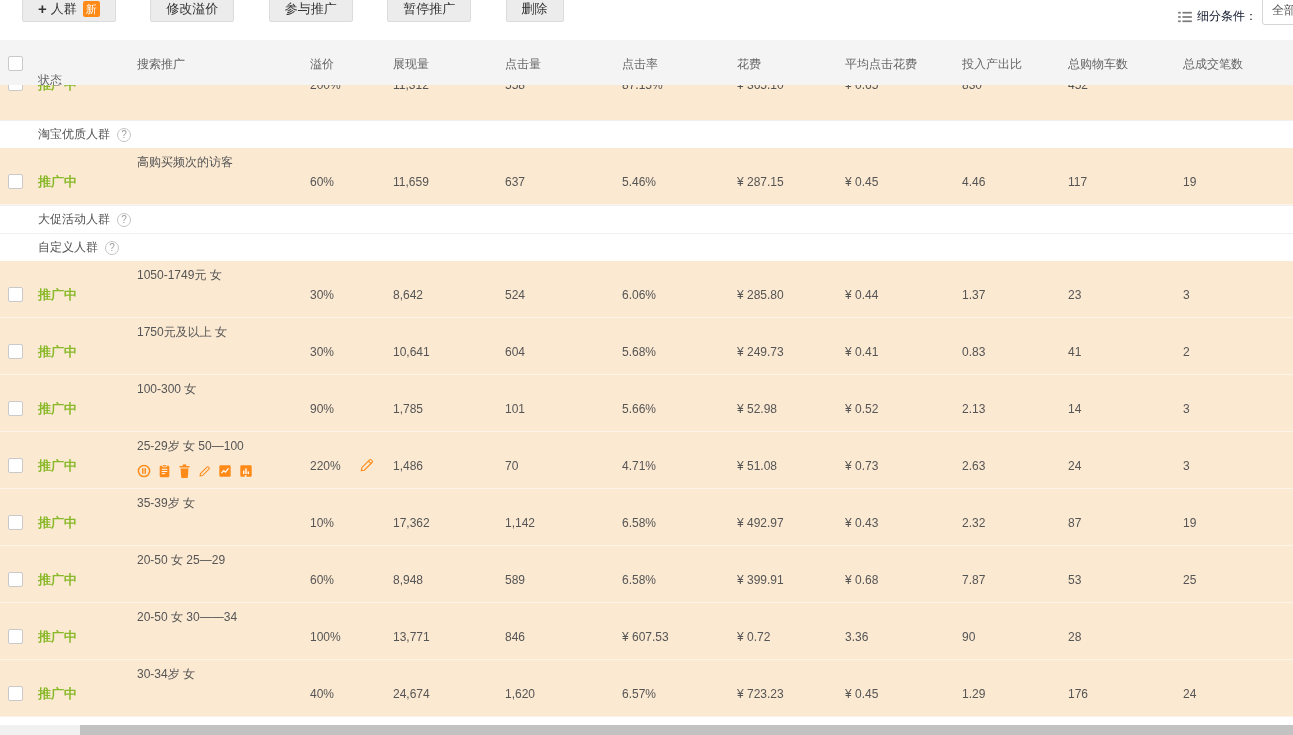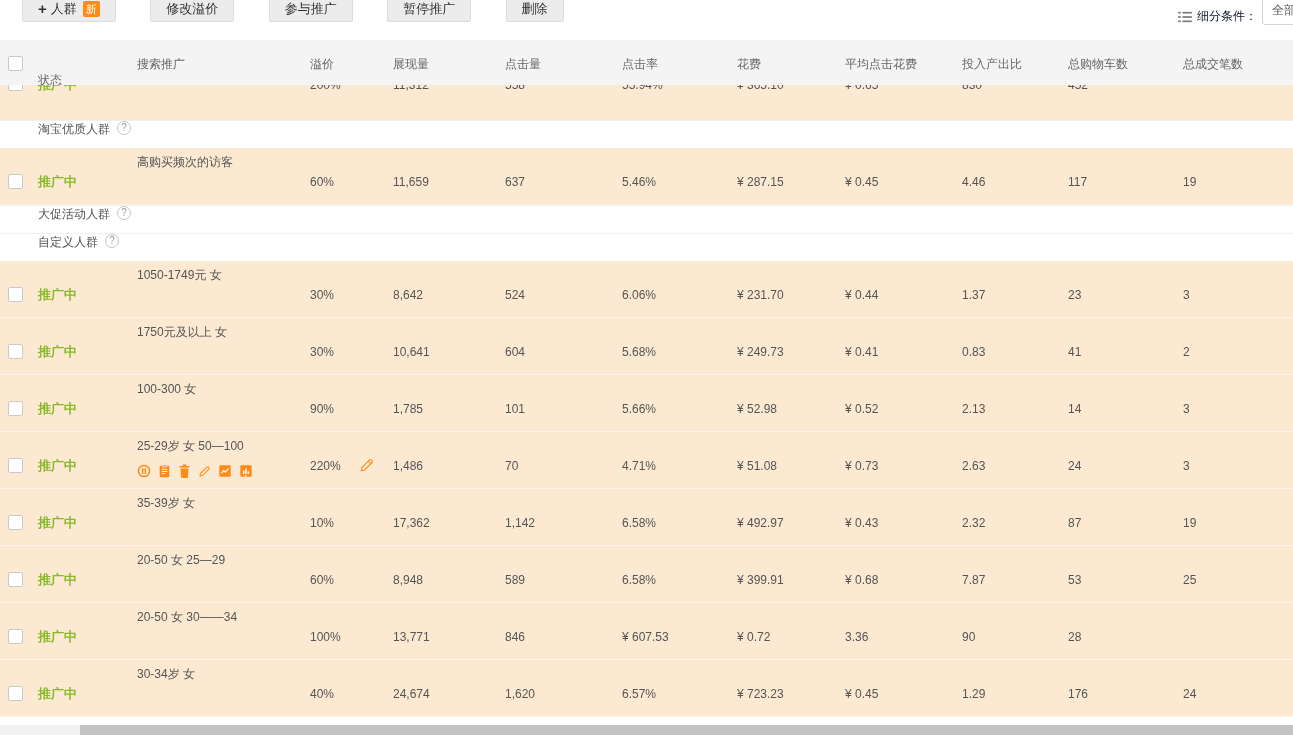--- a/index.html
+++ b/index.html
@@ -46,21 +46,21 @@
   .c-name { padding-top:6px; }
   .aud-name { font-size:12px; color:#555; line-height:16px; cursor:pointer; }
   .actions { margin-top:10px; display:flex; gap:7px; align-items:center; }
   .act { display:inline-flex; cursor:pointer; }
   .act svg { display:block; }
   .edit-prem { margin-left:18px; }
   .checkbox { width:15px; height:15px; background:#fff; border:1px solid #c9c9c9;
     border-radius:2px; display:inline-block; cursor:pointer; }
 
   
-  .section-row { background:#fff; height:28px; display:flex; align-items:flex-start;
+  .section-row { background:#fff; height:28px; display:flex; align-items:center;
     padding-left:38px; border-top:1px solid #f0f0f0; }
   .section-label { font-size:12px; color:#555; margin-right:7px; }
   .help { width:14px; height:14px; border:1px solid #c5c5c5; border-radius:50%;
     color:#9b9b9b; font-size:10px; line-height:12px; text-align:center;
     display:inline-block; cursor:pointer; }
 
   
   .hscroll { position:absolute; left:0; right:0; bottom:0; height:10px; background:#f1f1f1; }
   .thumb { position:absolute; left:80px; right:0; top:0; height:10px; background:#c2c2c2; }
 </style>
@@ -113,21 +113,21 @@
 
 <div id="tbody">
     <div class="trow partial">
       <div class="rowgrid grid12">
         <div class="cell c-check"><span class="checkbox"></span></div>
         <div class="cell c-status"><span class="status">推广中</span></div>
         <div class="cell c-name"></div>
         <div class="cell c-premium"><span>200%</span></div>
         <div class="cell c-impressions"><span>11,312</span></div>
         <div class="cell c-clicks"><span>558</span></div>
-        <div class="cell c-ctr"><span>55.94%</span></div>
+        <div class="cell c-ctr"><span>87.15%</span></div>
         <div class="cell c-cost"><span>¥ 365.10</span></div>
         <div class="cell c-avg_cost"><span>¥ 0.65</span></div>
         <div class="cell c-carts"><span>830</span></div>
         <div class="cell c-deals"><span>452</span></div>
       </div>
     </div>
     <div class="section-row">
       <span class="section-label">淘宝优质人群</span>
       <span class="help">?</span>
     </div>
@@ -196,21 +196,21 @@
         <div class="cell c-impressions mid">
           <span>8,642</span>
         </div>
         <div class="cell c-clicks mid">
           <span>524</span>
         </div>
         <div class="cell c-ctr mid">
           <span>6.06%</span>
         </div>
         <div class="cell c-cost mid">
-          <span>¥ 231.70</span>
+          <span>¥ 285.80</span>
         </div>
         <div class="cell c-avg_cost mid">
           <span>¥ 0.44</span>
         </div>
         <div class="cell c-roi mid">
           <span>1.37</span>
         </div>
         <div class="cell c-carts mid">
           <span>23</span>
         </div>

